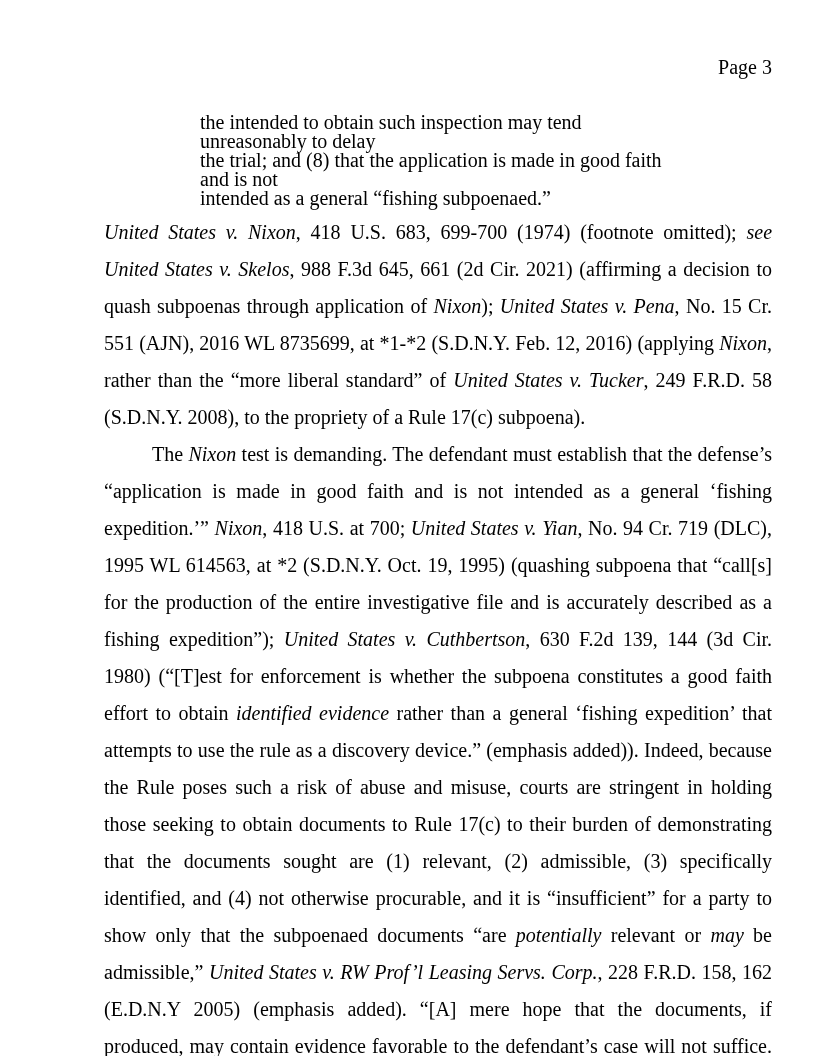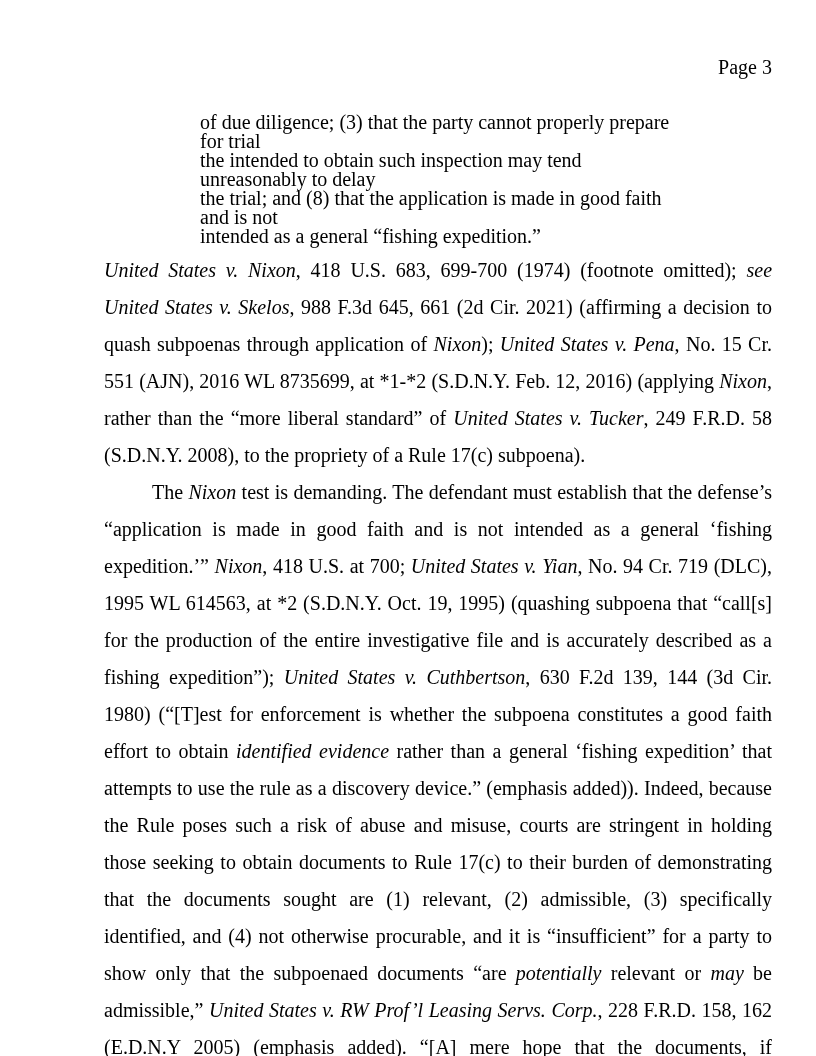--- a/index.html
+++ b/index.html
@@ -45,22 +45,21 @@
     font-style: italic;
   }
 </style>
 </head>
 <body>
 
 <div class="page">
   <div class="page-number">Page 3</div>
 
   <div class="block-quote">
-      <div>of due diligence; (3) that the party cannot properly prepare for trial</div>
       <div>the intended to obtain such inspection may tend unreasonably to delay</div>
       <div>the trial; and (8) that the application is made in good faith and is not</div>
-      <div>intended as a general “fishing expedition.”</div>
+      <div>intended as a general “fishing subpoenaed.”</div>
     </div>
 
   <p class="para first"><i>United States v. Nixon</i><span>, 418 U.S. 683, 699-700 (1974) (footnote omitted); </span><i>see United States v. Skelos</i><span>, 988 F.3d 645, 661 (2d Cir. 2021) (affirming a decision to quash subpoenas through application of </span><i>Nixon</i><span>); </span><i>United States v. Pena</i><span>, No. 15 Cr. 551 (AJN), 2016 WL 8735699, at *1-*2 (S.D.N.Y. Feb. 12, 2016) (applying </span><i>Nixon</i><span>, rather than the “more liberal standard” of </span><i>United States v. Tucker</i><span>, 249 F.R.D. 58 (S.D.N.Y. 2008), to the propriety of a Rule 17(c) subpoena).</span></p>
 
   <p class="para indented"><span>The </span><i>Nixon</i><span> test is demanding. The defendant must establish that the defense’s “application is made in good faith and is not intended as a general ‘fishing expedition.’”  </span><i>Nixon</i><span>, 418 U.S. at 700; </span><i>United States v. Yian</i><span>, No. 94 Cr. 719 (DLC), 1995 WL 614563, at *2 (S.D.N.Y. Oct. 19, 1995) (quashing subpoena that “call[s] for the production of the entire investigative file and is accurately described as a fishing expedition”); </span><i>United States v. Cuthbertson</i><span>, 630 F.2d 139, 144 (3d Cir. 1980) (“[T]est for enforcement is whether the subpoena constitutes a good faith effort to obtain </span><i>identified evidence</i><span> rather than a general ‘fishing expedition’ that attempts to use the rule as a discovery device.” (emphasis added)).  Indeed, because the Rule poses such a risk of abuse and misuse, courts are stringent in holding those seeking to obtain documents to Rule 17(c) to their burden of demonstrating that the documents sought are (1) relevant, (2) admissible, (3) specifically identified, and (4) not otherwise procurable, and it is “insufficient” for a party to show only that the subpoenaed documents “are </span><i>potentially</i><span> relevant or </span><i>may</i><span> be admissible,” </span><i>United States v. RW Prof’l Leasing Servs. Corp.</i><span>, 228 F.R.D. 158, 162 (E.D.N.Y 2005) (emphasis added).  “[A] mere hope that the documents, if produced, may contain evidence favorable to the defendant’s case will not suffice.  Rule 17(c) requires a showing that the materials sought are </span><i>currently admissible</i><span> in</span></p>
 </div>
 
 </body></html>

